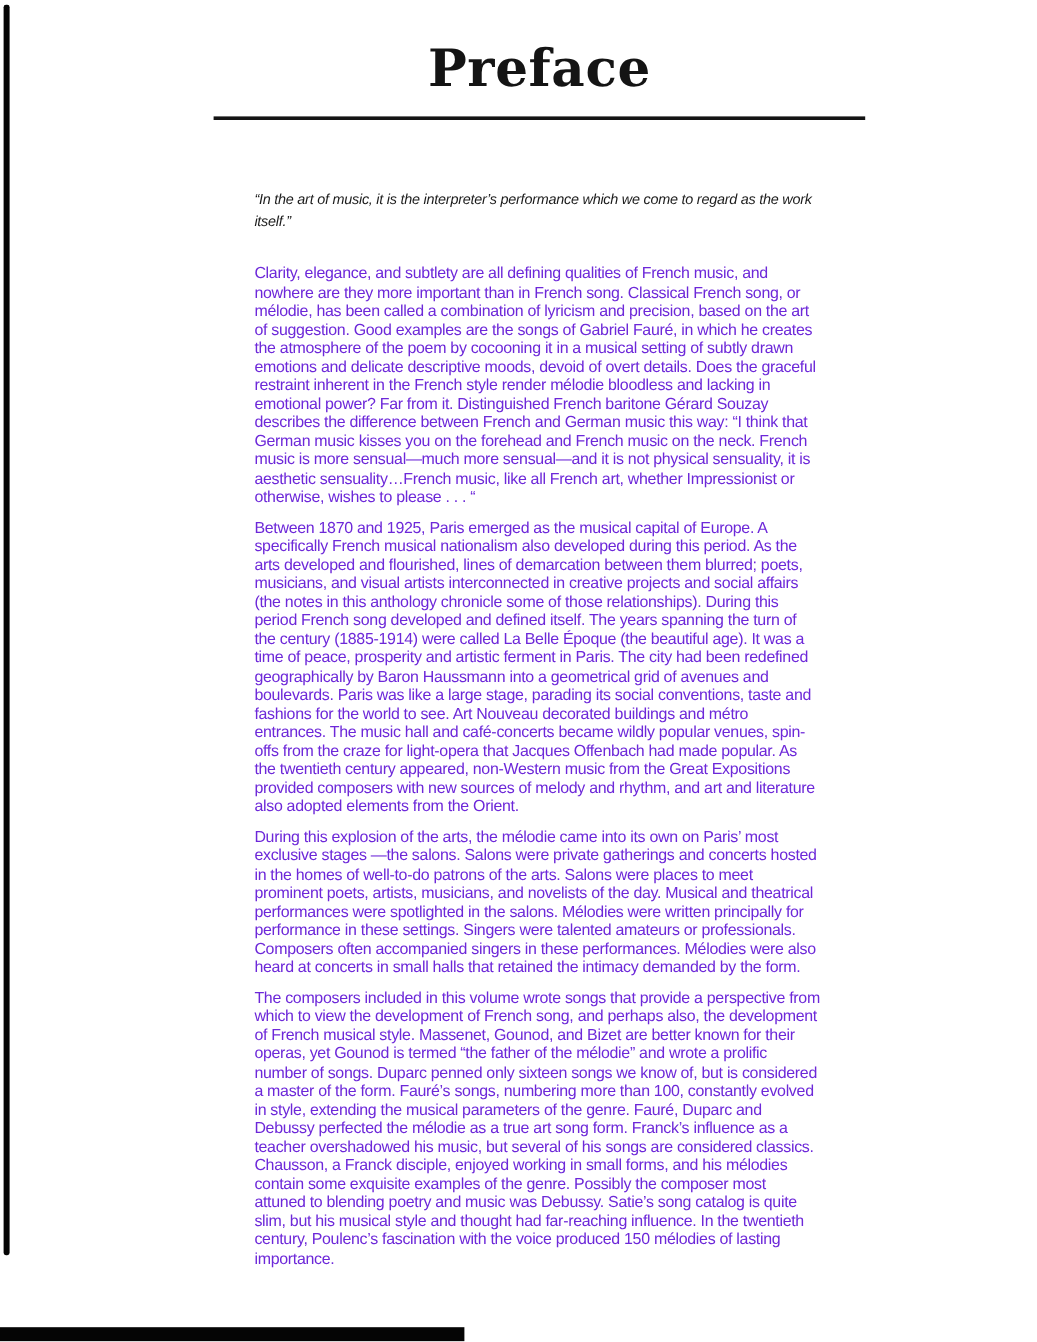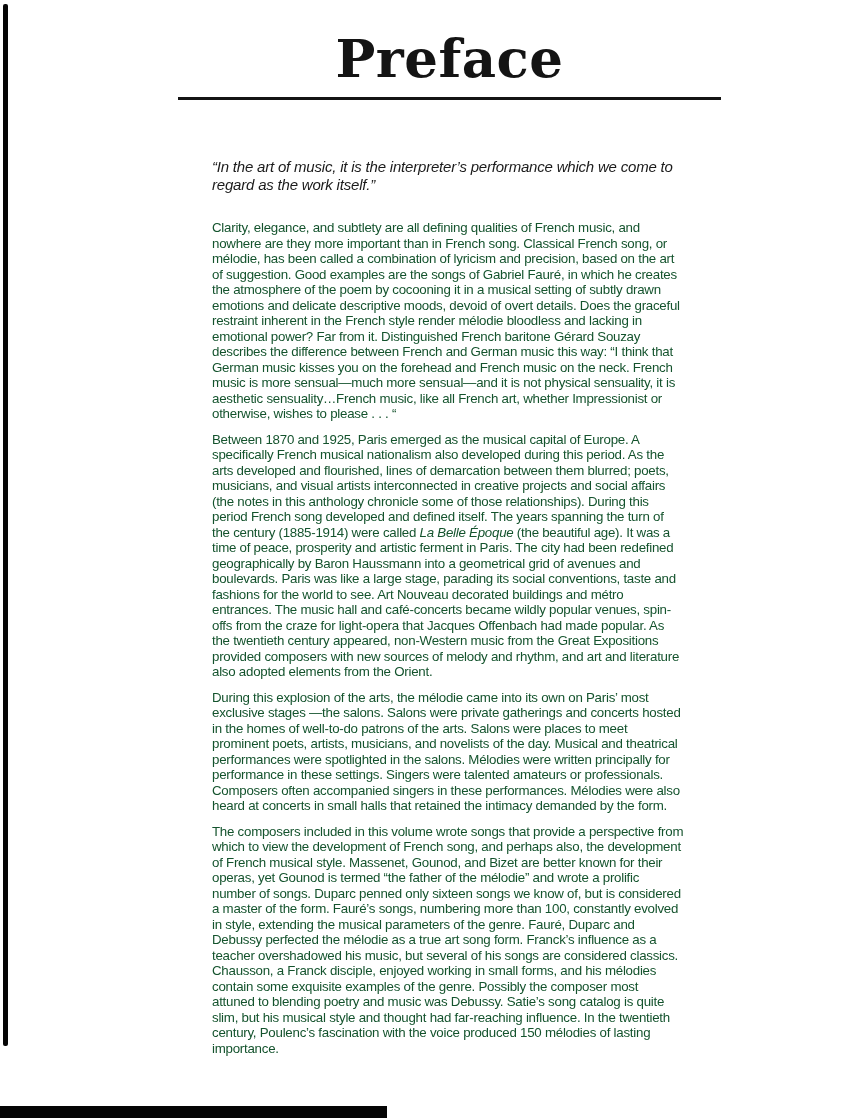--- a/index.html
+++ b/index.html
@@ -36,64 +36,63 @@
   }
   .title {
     position: absolute;
     left: 178px;
     top: 30px;
     width: 543px;
     margin: 0;
     text-align: center;
     font-family: "DejaVu Serif", serif;
     font-weight: bold;
-    font-size: 53px;
+    font-size: 43px;
     line-height: 56px;
     letter-spacing: 0.5px;
     color: #141414;
   }
   .title-rule {
     position: absolute;
     left: 178px;
     top: 97px;
     width: 543px;
     height: 3px;
     background: #141414;
   }
   .epigraph {
     position: absolute;
     left: 212px;
     top: 158px;
     width: 470px;
     font-style: italic;
-    font-size: 15px;
+    font-size: 12px;
     line-height: 17.5px;
     letter-spacing: -0.2px;
     color: #1b1b1b;
   }
   .epigraph-attribution {
     text-align: right;
     margin-top: 1px;
   }
   .body-text {
     position: absolute;
     left: 212px;
     top: 220px;
     width: 472px;
     font-size: 13.3px;
     line-height: 15.5px;
     letter-spacing: -0.25px;
     text-align: left;
-    color: #14532d;
+    color: #6d28d9;
   }
   .body-text p {
     margin: 0 0 10px 0;
   }
   .body-text .seg-italic {
-    font-style: italic;
     text-align: right;
   }
 </style>
 </head>
 <body>
 
 <div class="page">
 
   <div class="scan-artifact-left"></div>
 

